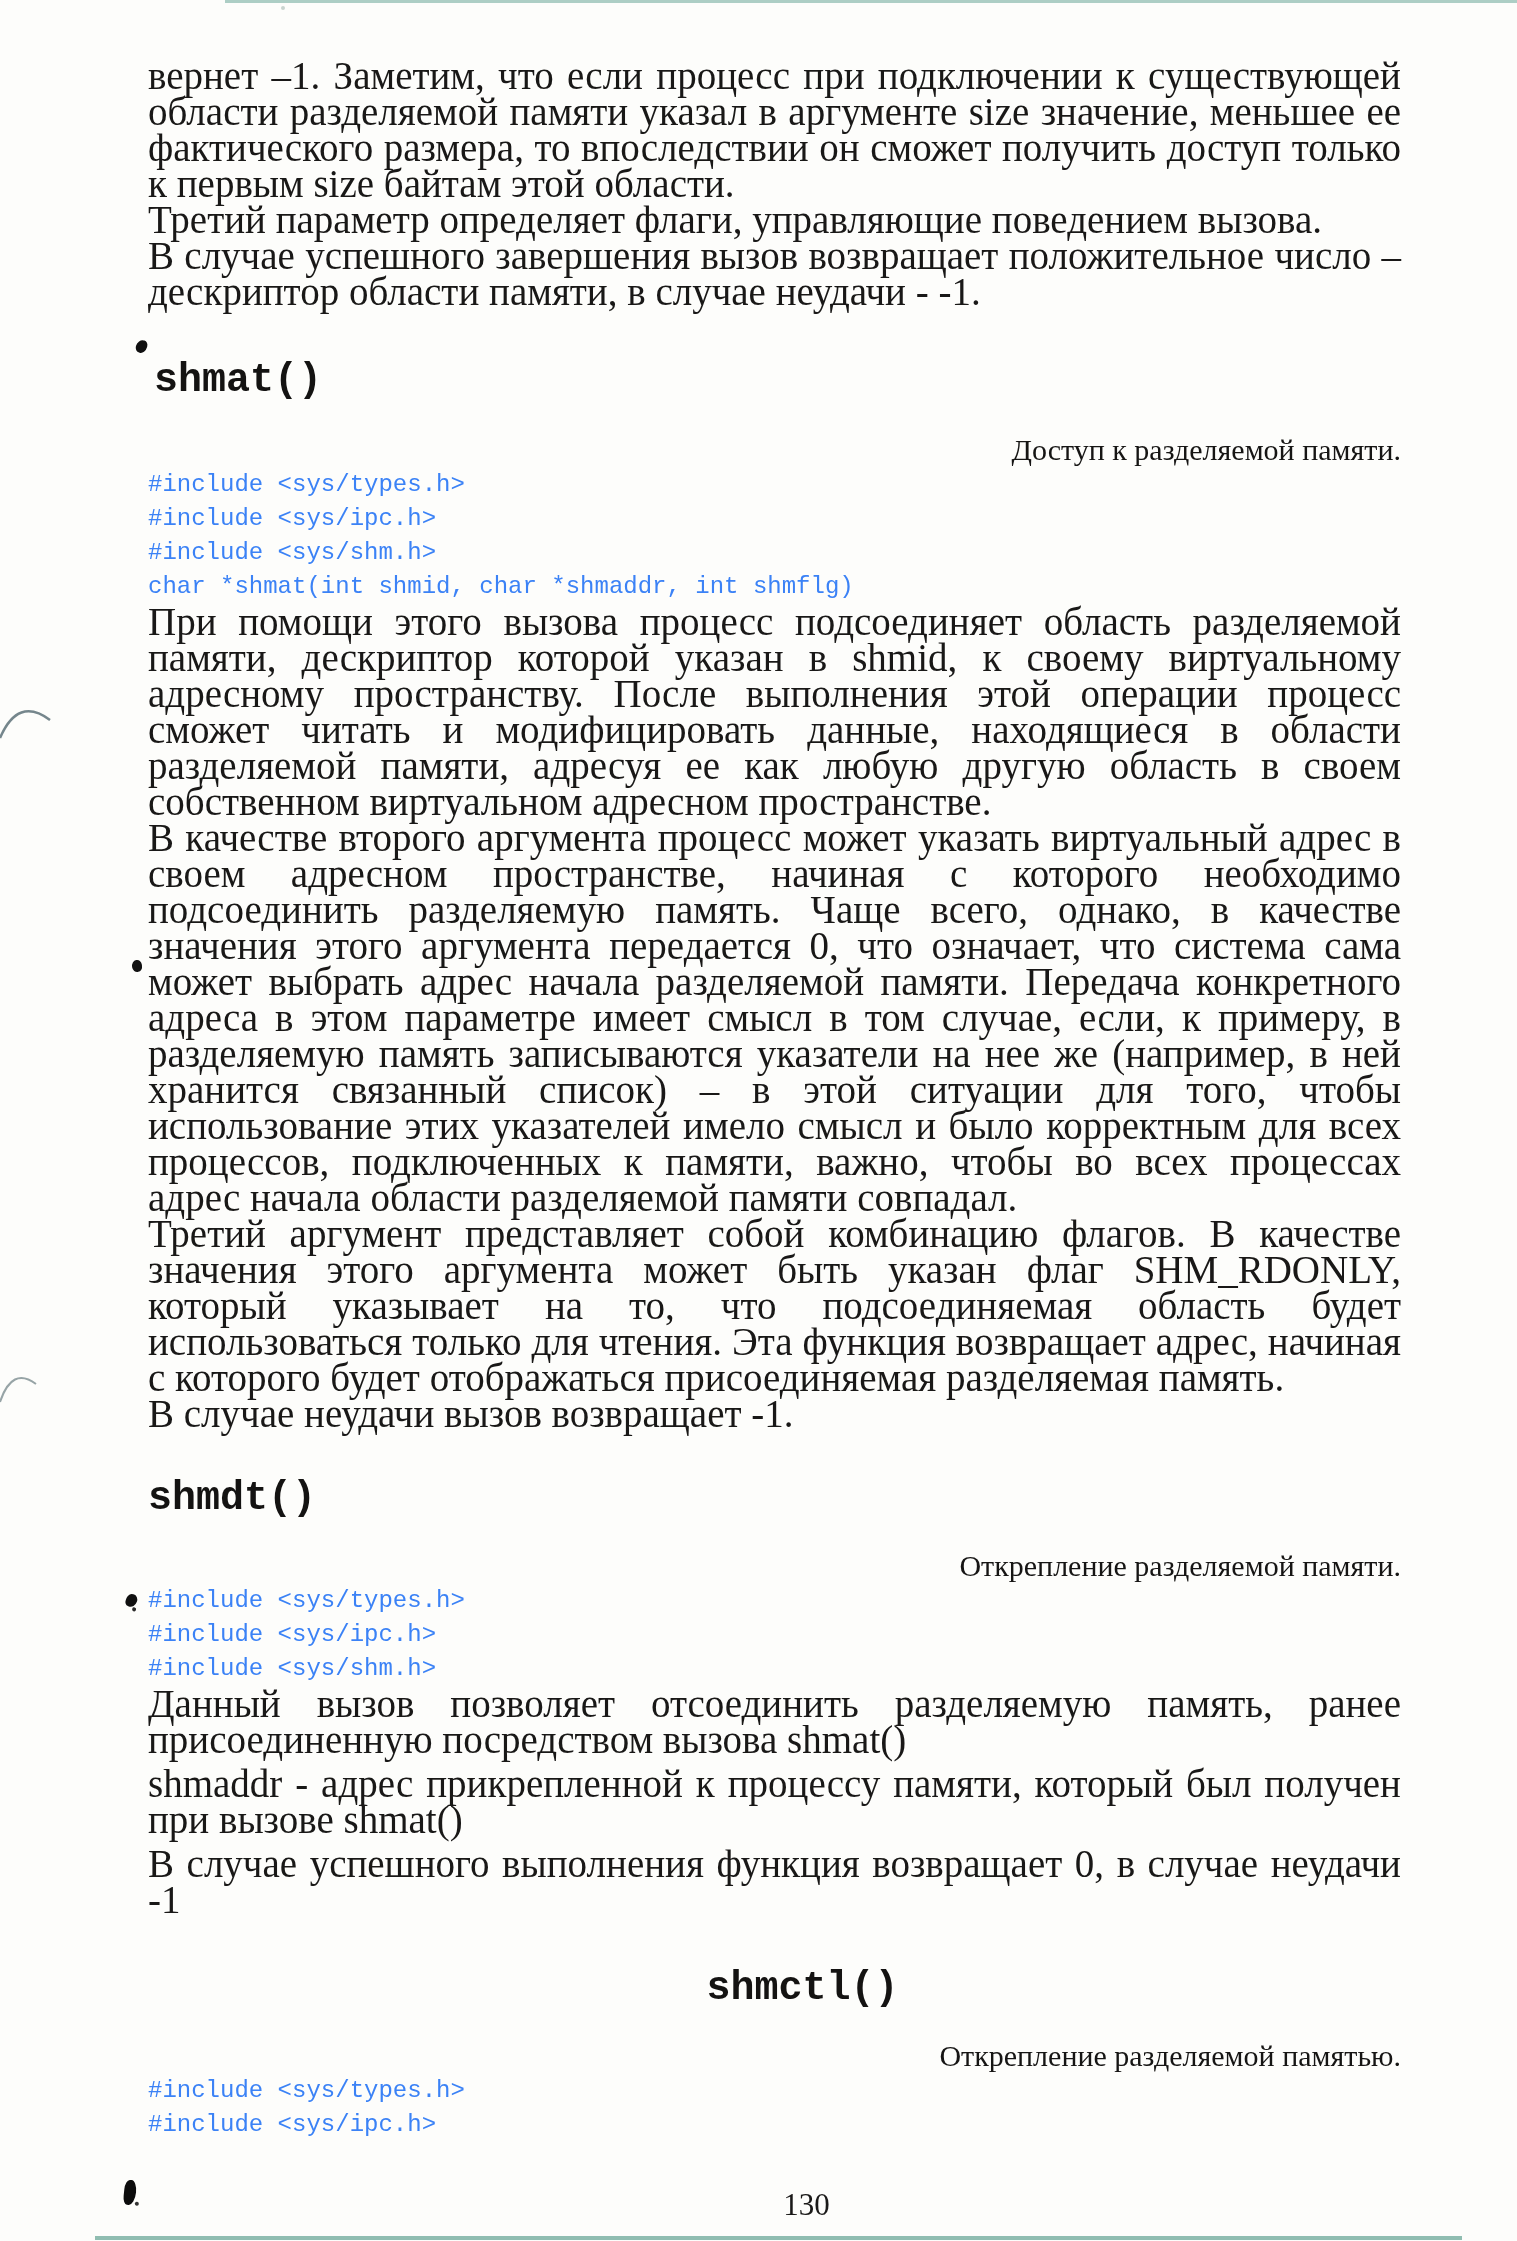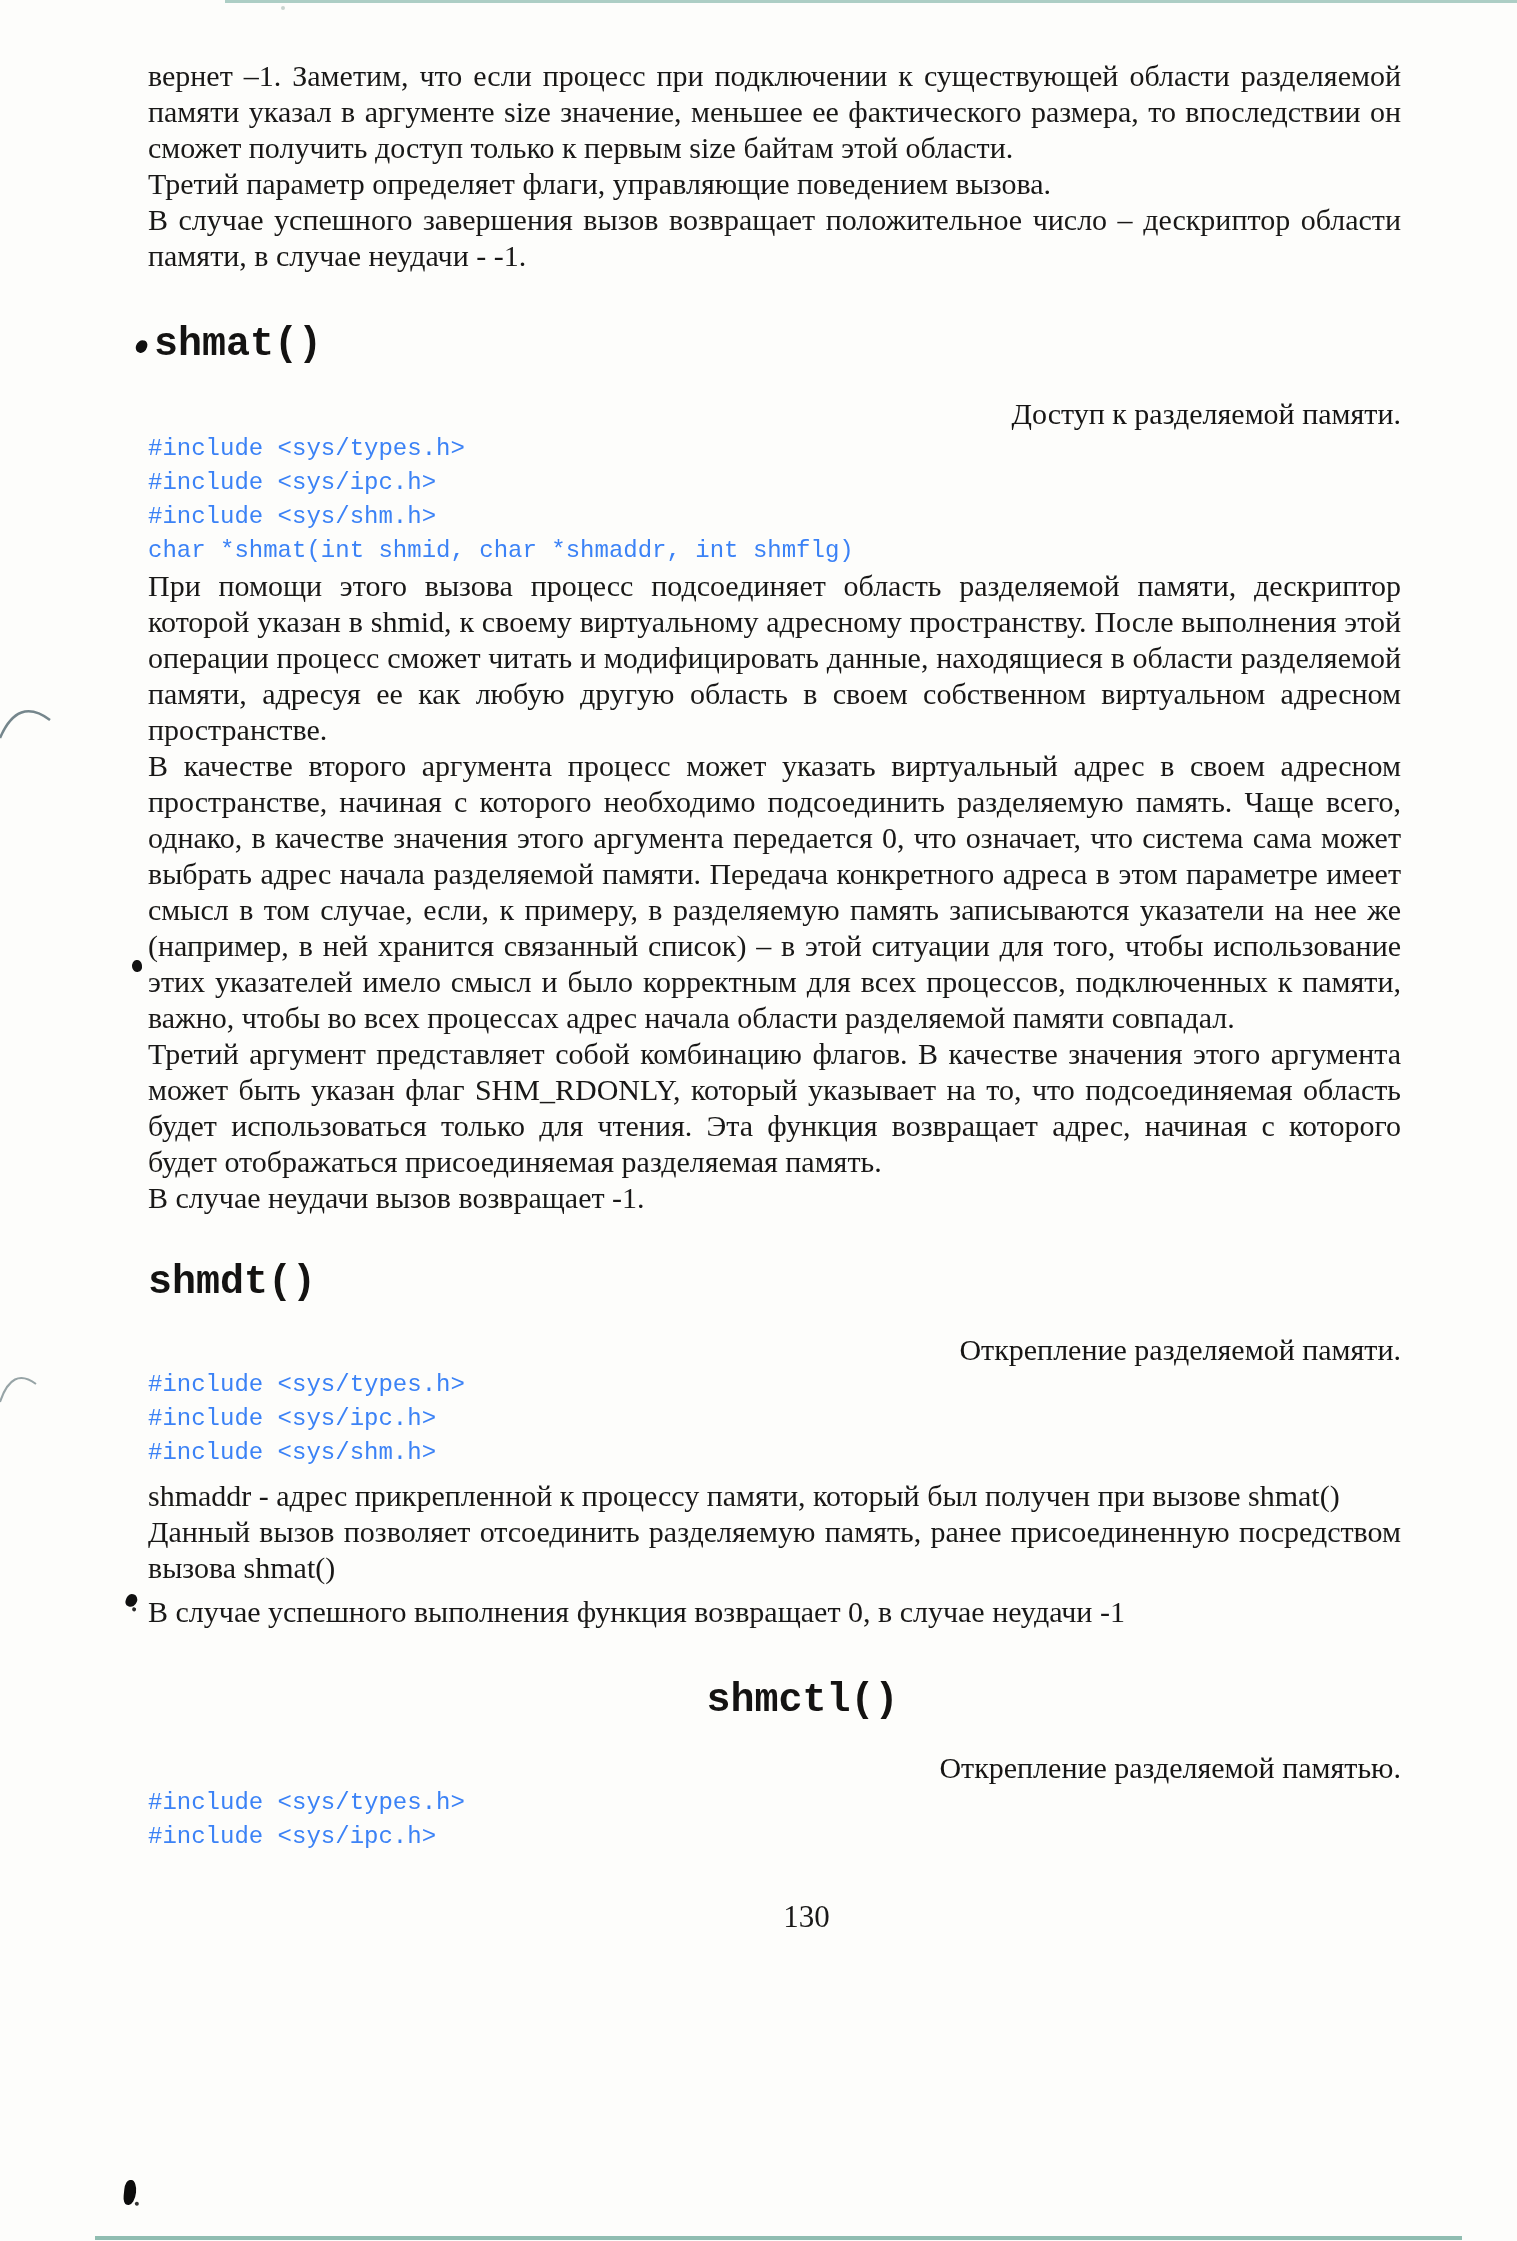--- a/index.html
+++ b/index.html
@@ -11,21 +11,21 @@
     color:#1b1a18;
     font-family:"Liberation Serif", serif;
   }
   .column {
     position:absolute;
     left:148px; top:58px;
     width:1253px;
   }
   .body-text {
     font-family:"Liberation Serif", serif;
-    font-size:30px;
+    font-size:39px;
     line-height:36px;
     text-align:justify;
     color:#191817;
   }
   .desc {
     font-family:"Liberation Serif", serif;
     font-size:30px;
     line-height:36px;
     color:#161514;
     text-align:right;
@@ -143,22 +143,22 @@
   </div>
 
   <div>
     <h2 class="fn-heading h-shmdt">shmdt()</h2>
     <p class="desc">Открепление разделяемой памяти.</p>
     <div>
       <div class="mono">#include &lt;sys/types.h&gt;</div>
       <div class="mono">#include &lt;sys/ipc.h&gt;</div>
       <div class="mono">#include &lt;sys/shm.h&gt;</div>
     </div>
+    <p class="body-text">Данный вызов позволяет отсоединить разделяемую память, ранее присоединенную посредством вызова shmat()</p>
     <p class="body-text d-par">shmaddr - адрес прикрепленной к процессу памяти, который был получен при вызове shmat()</p>
-    <p class="body-text">Данный вызов позволяет отсоединить разделяемую память, ранее присоединенную посредством вызова shmat()</p>
     <p class="body-text d-par">В случае успешного выполнения функция возвращает 0, в случае неудачи -1</p>
   </div>
 
   <div>
     <h2 class="fn-heading h-shmctl">shmctl()</h2>
     <p class="desc">Открепление разделяемой памятью.</p>
     <div>
       <div class="mono">#include &lt;sys/types.h&gt;</div>
       <div class="mono">#include &lt;sys/ipc.h&gt;</div>
     </div>

